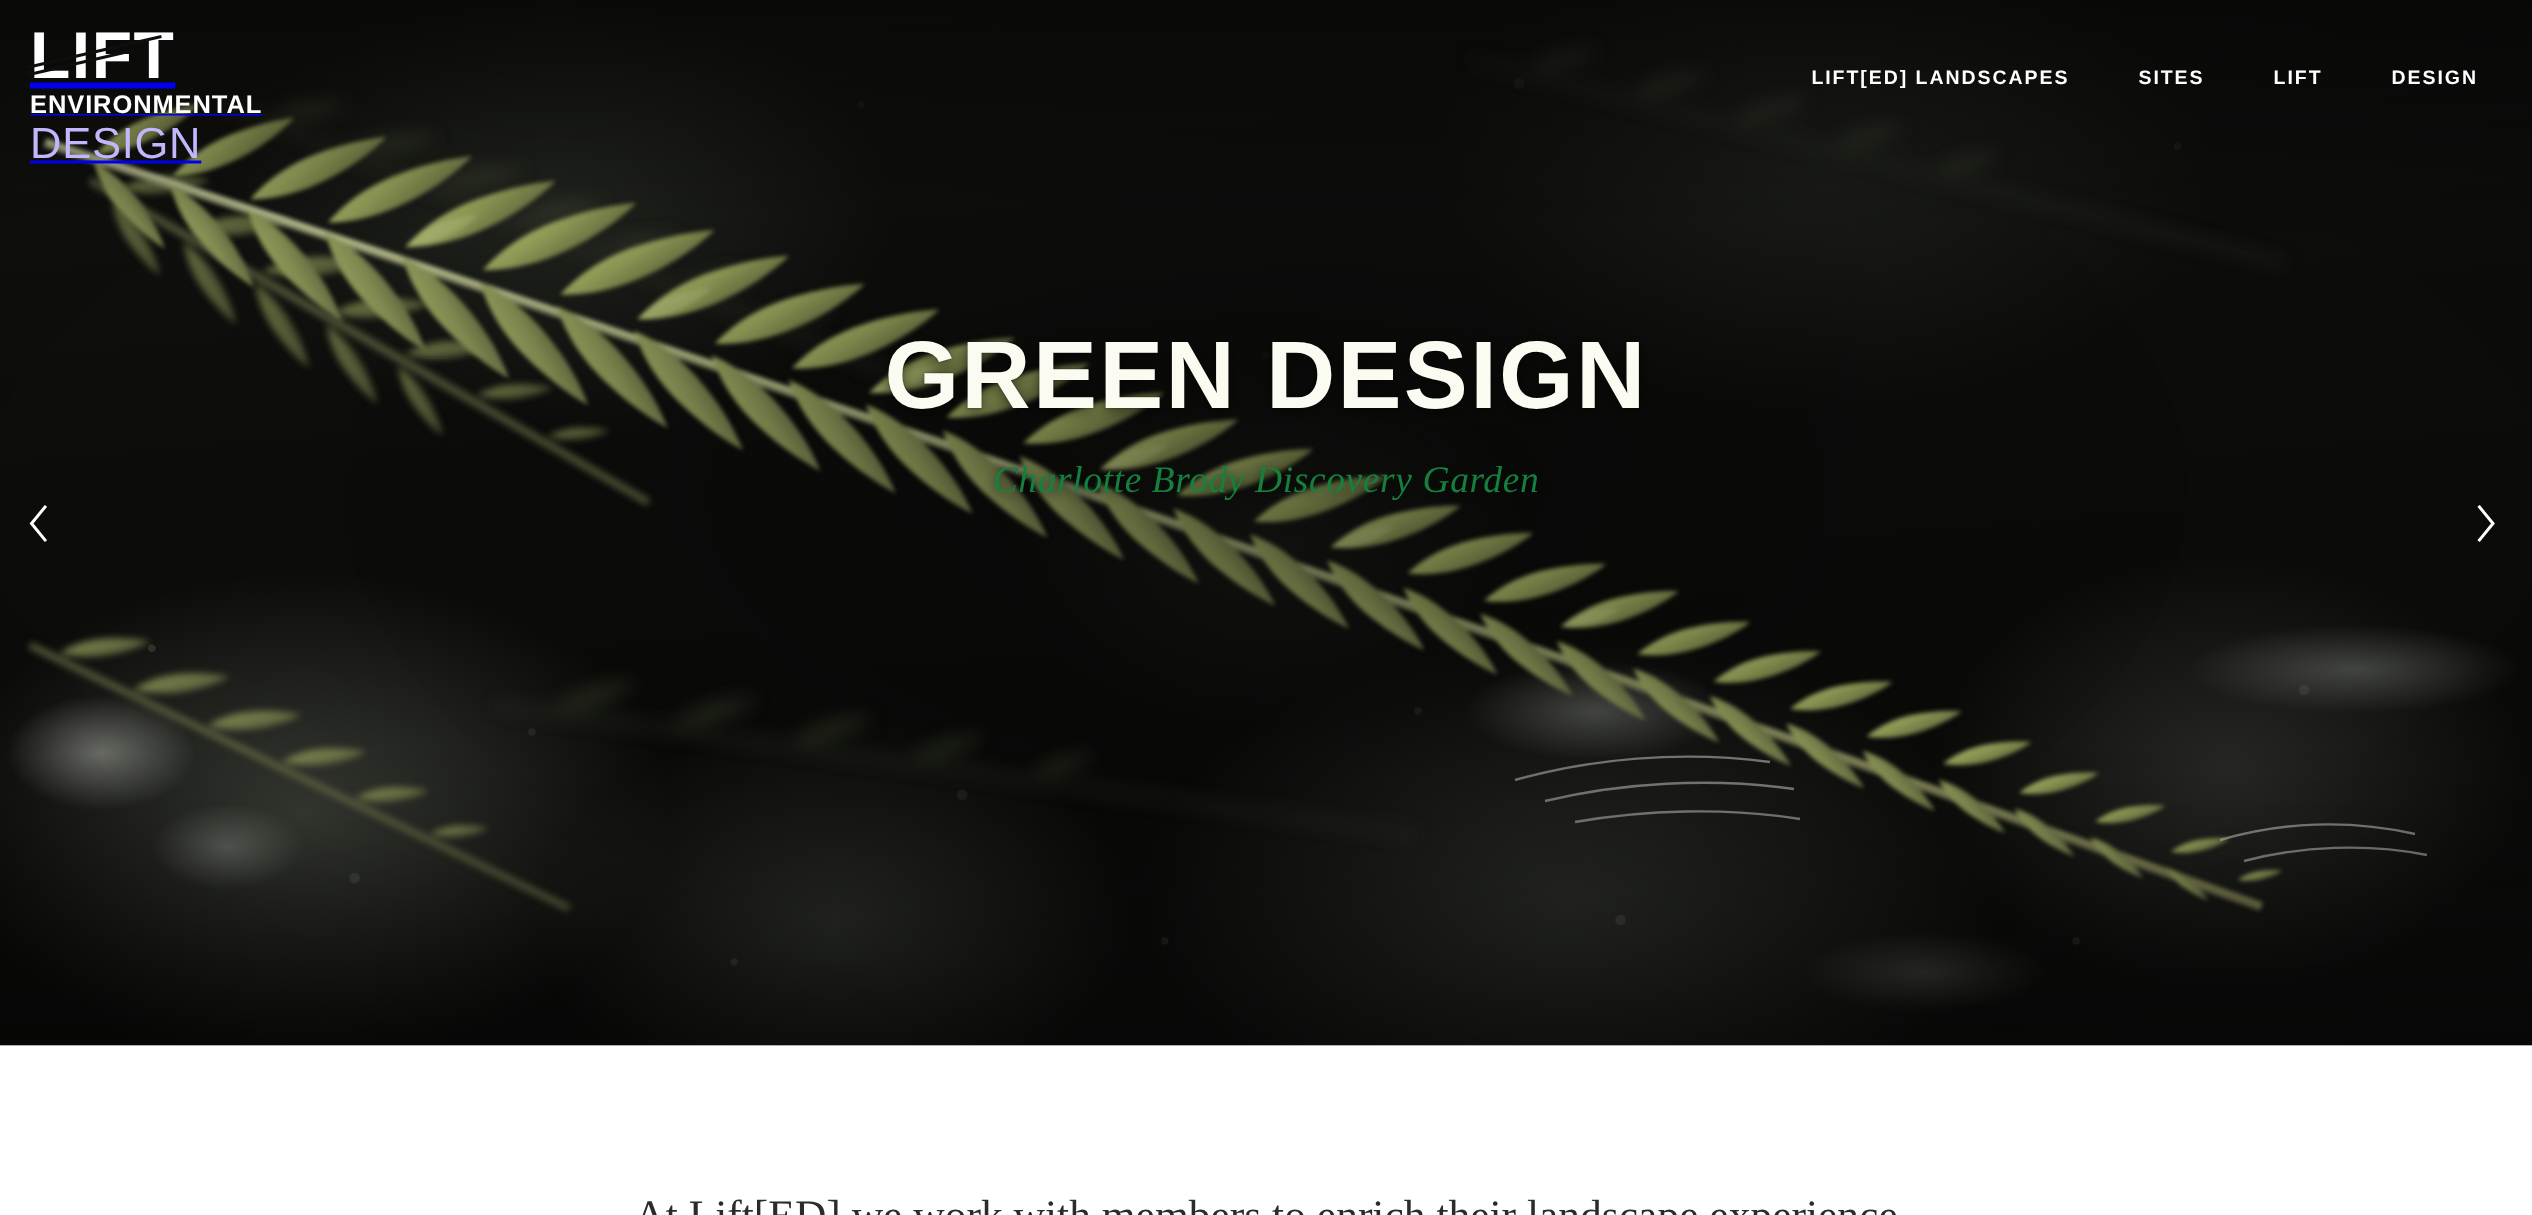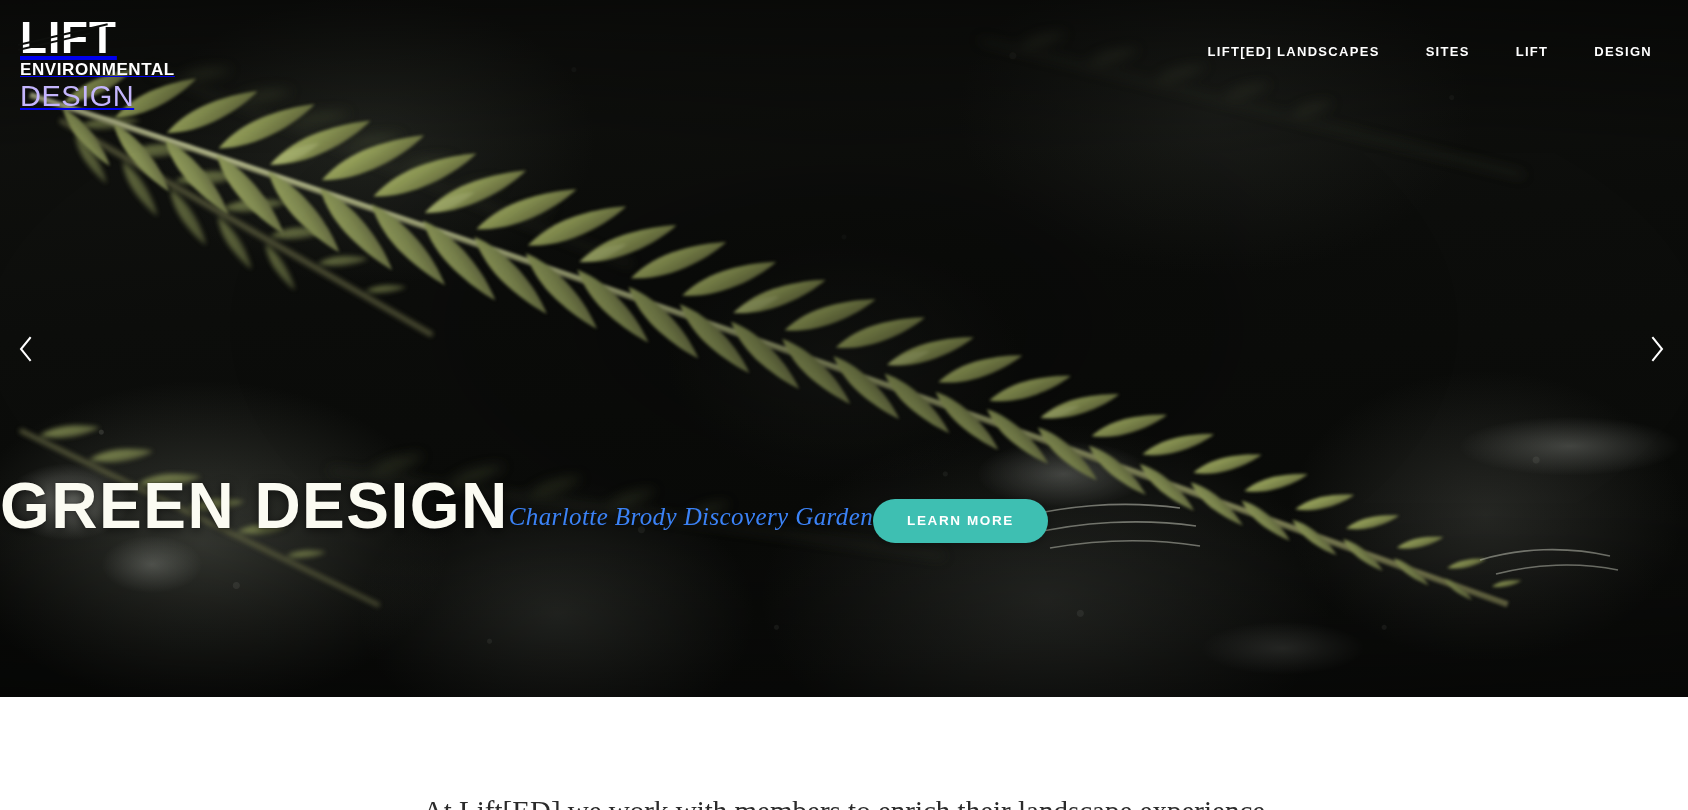--- a/index.html
+++ b/index.html
@@ -200,46 +200,45 @@
   }
 
   
   .hero-content {
     position: absolute;
     top: 0; left: 0;
     width: 1688px;
     height: 697px;
     z-index: 30;
     display: flex;
-    flex-direction: row;
+    flex-direction: column;
     align-items: center;
     justify-content: flex-start;
     padding-top: 218px;
     text-align: center;
-    margin-top: 48px;
   }
 
   .hero-title {
     font-family: "Liberation Sans", sans-serif;
     font-weight: bold;
     font-size: 64px;
     letter-spacing: 1.5px;
     line-height: 1.0;
     color: #fbfbf2;
     text-shadow: 0 2px 10px rgba(0,0,0,0.55), 0 0 2px rgba(0,0,0,0.4);
   }
 
   .hero-sub {
     margin-top: 22px;
     font-family: "Liberation Serif", serif;
     font-style: italic;
     font-size: 25px;
     line-height: 1.33;
     letter-spacing: 0.4px;
-    color: #3b82f6;
+    color: #15803d;
     text-shadow: 0 2px 8px rgba(0,0,0,0.6);
   }
 
   .hero-sub .line2 { display: block; }
 
   .cta {
     margin-top: 30px;
     display: inline-flex;
     align-items: center;
     justify-content: center;
@@ -536,21 +535,20 @@
       </nav>
     </header>
 
     <div class="hero-content">
       <h1 class="hero-title">GREEN DESIGN</h1>
 
       <div class="hero-sub">
         <span class="line1">Charlotte Brody Discovery Garden</span>
       </div>
 
-      <button class="cta">LEARN MORE</button>
     </div>
 
     <button class="car-arrow prev">
       <svg class="chev" viewBox="0 0 15 26">
         <polyline points="12,2 3,13 12,24" fill="none" stroke="#ffffff" stroke-width="2" stroke-linecap="square" stroke-linejoin="miter"></polyline>
       </svg>
     </button>
 
     <button class="car-arrow next">
       <svg class="chev" viewBox="0 0 15 26">

